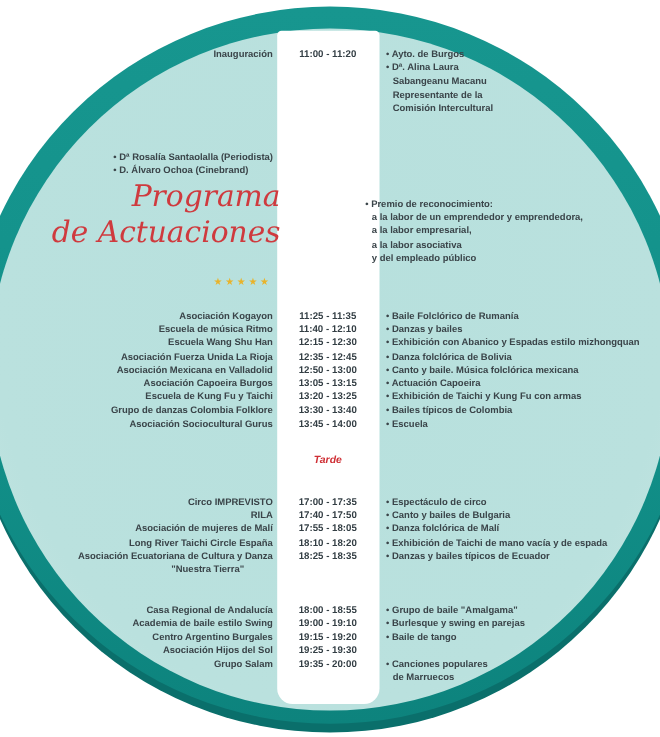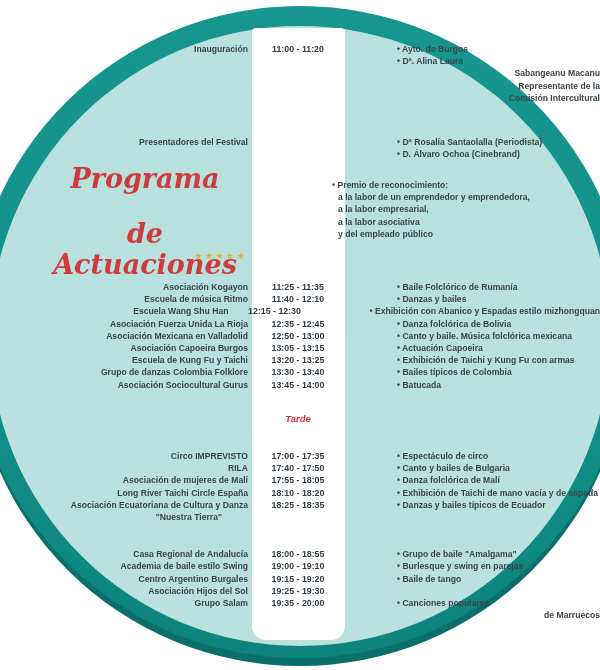--- a/index.html
+++ b/index.html
@@ -17,27 +17,27 @@
   
   .time-strip{position:absolute;left:252px;top:28px;width:93px;height:612px;background:#ffffff;
               border-radius:4px 4px 14px 14px;}
 
   
   .sec{position:absolute;left:0;width:600px;}
   .row{display:flex;align-items:flex-start;}
   .line{display:block;white-space:nowrap;line-height:12.2px;}
   .c-name{width:248px;text-align:right;color:#3a4449;font-size:8.6px;font-weight:bold;}
   .c-time{width:100px;text-align:center;color:#333e44;font-size:8.8px;font-weight:bold;}
-  .c-desc{flex:1;text-align:left;color:#3a4449;font-size:8.6px;font-weight:bold;padding-left:3px;margin-left:46px;}
-  .c-desc .line.cont{padding-left:6px;text-align:right;}
+  .c-desc{flex:1;text-align:left;color:#3a4449;font-size:8.6px;font-weight:bold;padding-left:3px;}
+  .c-desc .line.cont{padding-left:6px;}
   .c-name .line.name-cont{padding-right:26px;}
 
   
-  .title-line{position:absolute;left:35px;width:220px;text-align:center;color:#cf3a3e;
-              font-family:"DejaVu Serif",serif;font-style:italic;font-weight:bold;font-size:27px;}
+  .title-line{position:absolute;left:35px;width:220px;text-align:right;color:#cf3a3e;
+              font-family:"DejaVu Serif",serif;font-style:italic;font-weight:normal;font-size:27px;}
   .title-stars{position:absolute;left:35px;width:212px;text-align:right;color:#e9b32a;
                font-size:9px;letter-spacing:2.5px;}
 
   
   .premio{position:absolute;left:332px;top:179px;width:240px;color:#3a4449;
           font-size:8.6px;font-weight:bold;}
   .premio .line.cont{padding-left:6px;}
 
   
   .tarde{position:absolute;left:248px;top:413px;width:100px;text-align:center;color:#cf2f35;
@@ -66,43 +66,40 @@
           <span class="line">• Dª. Alina Laura</span>
           <span class="line cont">Sabangeanu Macanu</span>
           <span class="line cont">Representante de la</span>
           <span class="line cont">Comisión Intercultural</span>
         </div>
       </div>
     </div>
 
   <div class="sec" style="top:136px">
       <div class="row">
-        <div class="c-name">
-          <span class="line">Presentadores del Festival</span>
-        </div>
         <div class="c-time">
           <span class="line"></span>
         </div>
         <div class="c-desc">
           <span class="line">• Dª Rosalía Santaolalla (Periodista)</span>
           <span class="line">• D. Álvaro Ochoa (Cinebrand)</span>
         </div>
       </div>
     </div>
 
   <div class="premio">
       <span class="line">• Premio de reconocimiento:</span>
       <span class="line cont">a la labor de un emprendedor y emprendedora,</span>
       <span class="line cont">a la labor empresarial,</span>
       <span class="line cont">a la labor asociativa</span>
       <span class="line cont">y del empleado público</span>
     </div>
 
   <div class="title-line" style="top:163px">Programa</div>
-  <div class="title-line" style="top:218px">de Actuaciones</div>
+  <div class="title-line" style="top:196px">de Actuaciones</div>
   <div class="title-stars" style="top:251px">★★★★★</div>
 
   <div class="sec" style="top:281px">
       <div class="row">
         <div class="c-name">
           <span class="line">Asociación Kogayon</span>
         </div>
         <div class="c-time">
           <span class="line">11:25 - 11:35</span>
         </div>
@@ -188,21 +185,21 @@
         </div>
       </div>
       <div class="row">
         <div class="c-name">
           <span class="line">Asociación Sociocultural Gurus</span>
         </div>
         <div class="c-time">
           <span class="line">13:45 - 14:00</span>
         </div>
         <div class="c-desc">
-          <span class="line">• Batucada</span>
+          <span class="line">• Escuela</span>
         </div>
       </div>
     </div>
 
   <div class="tarde">Tarde</div>
 
   <div class="sec" style="top:450px">
       <div class="row">
         <div class="c-name">
           <span class="line">Circo IMPREVISTO</span>

